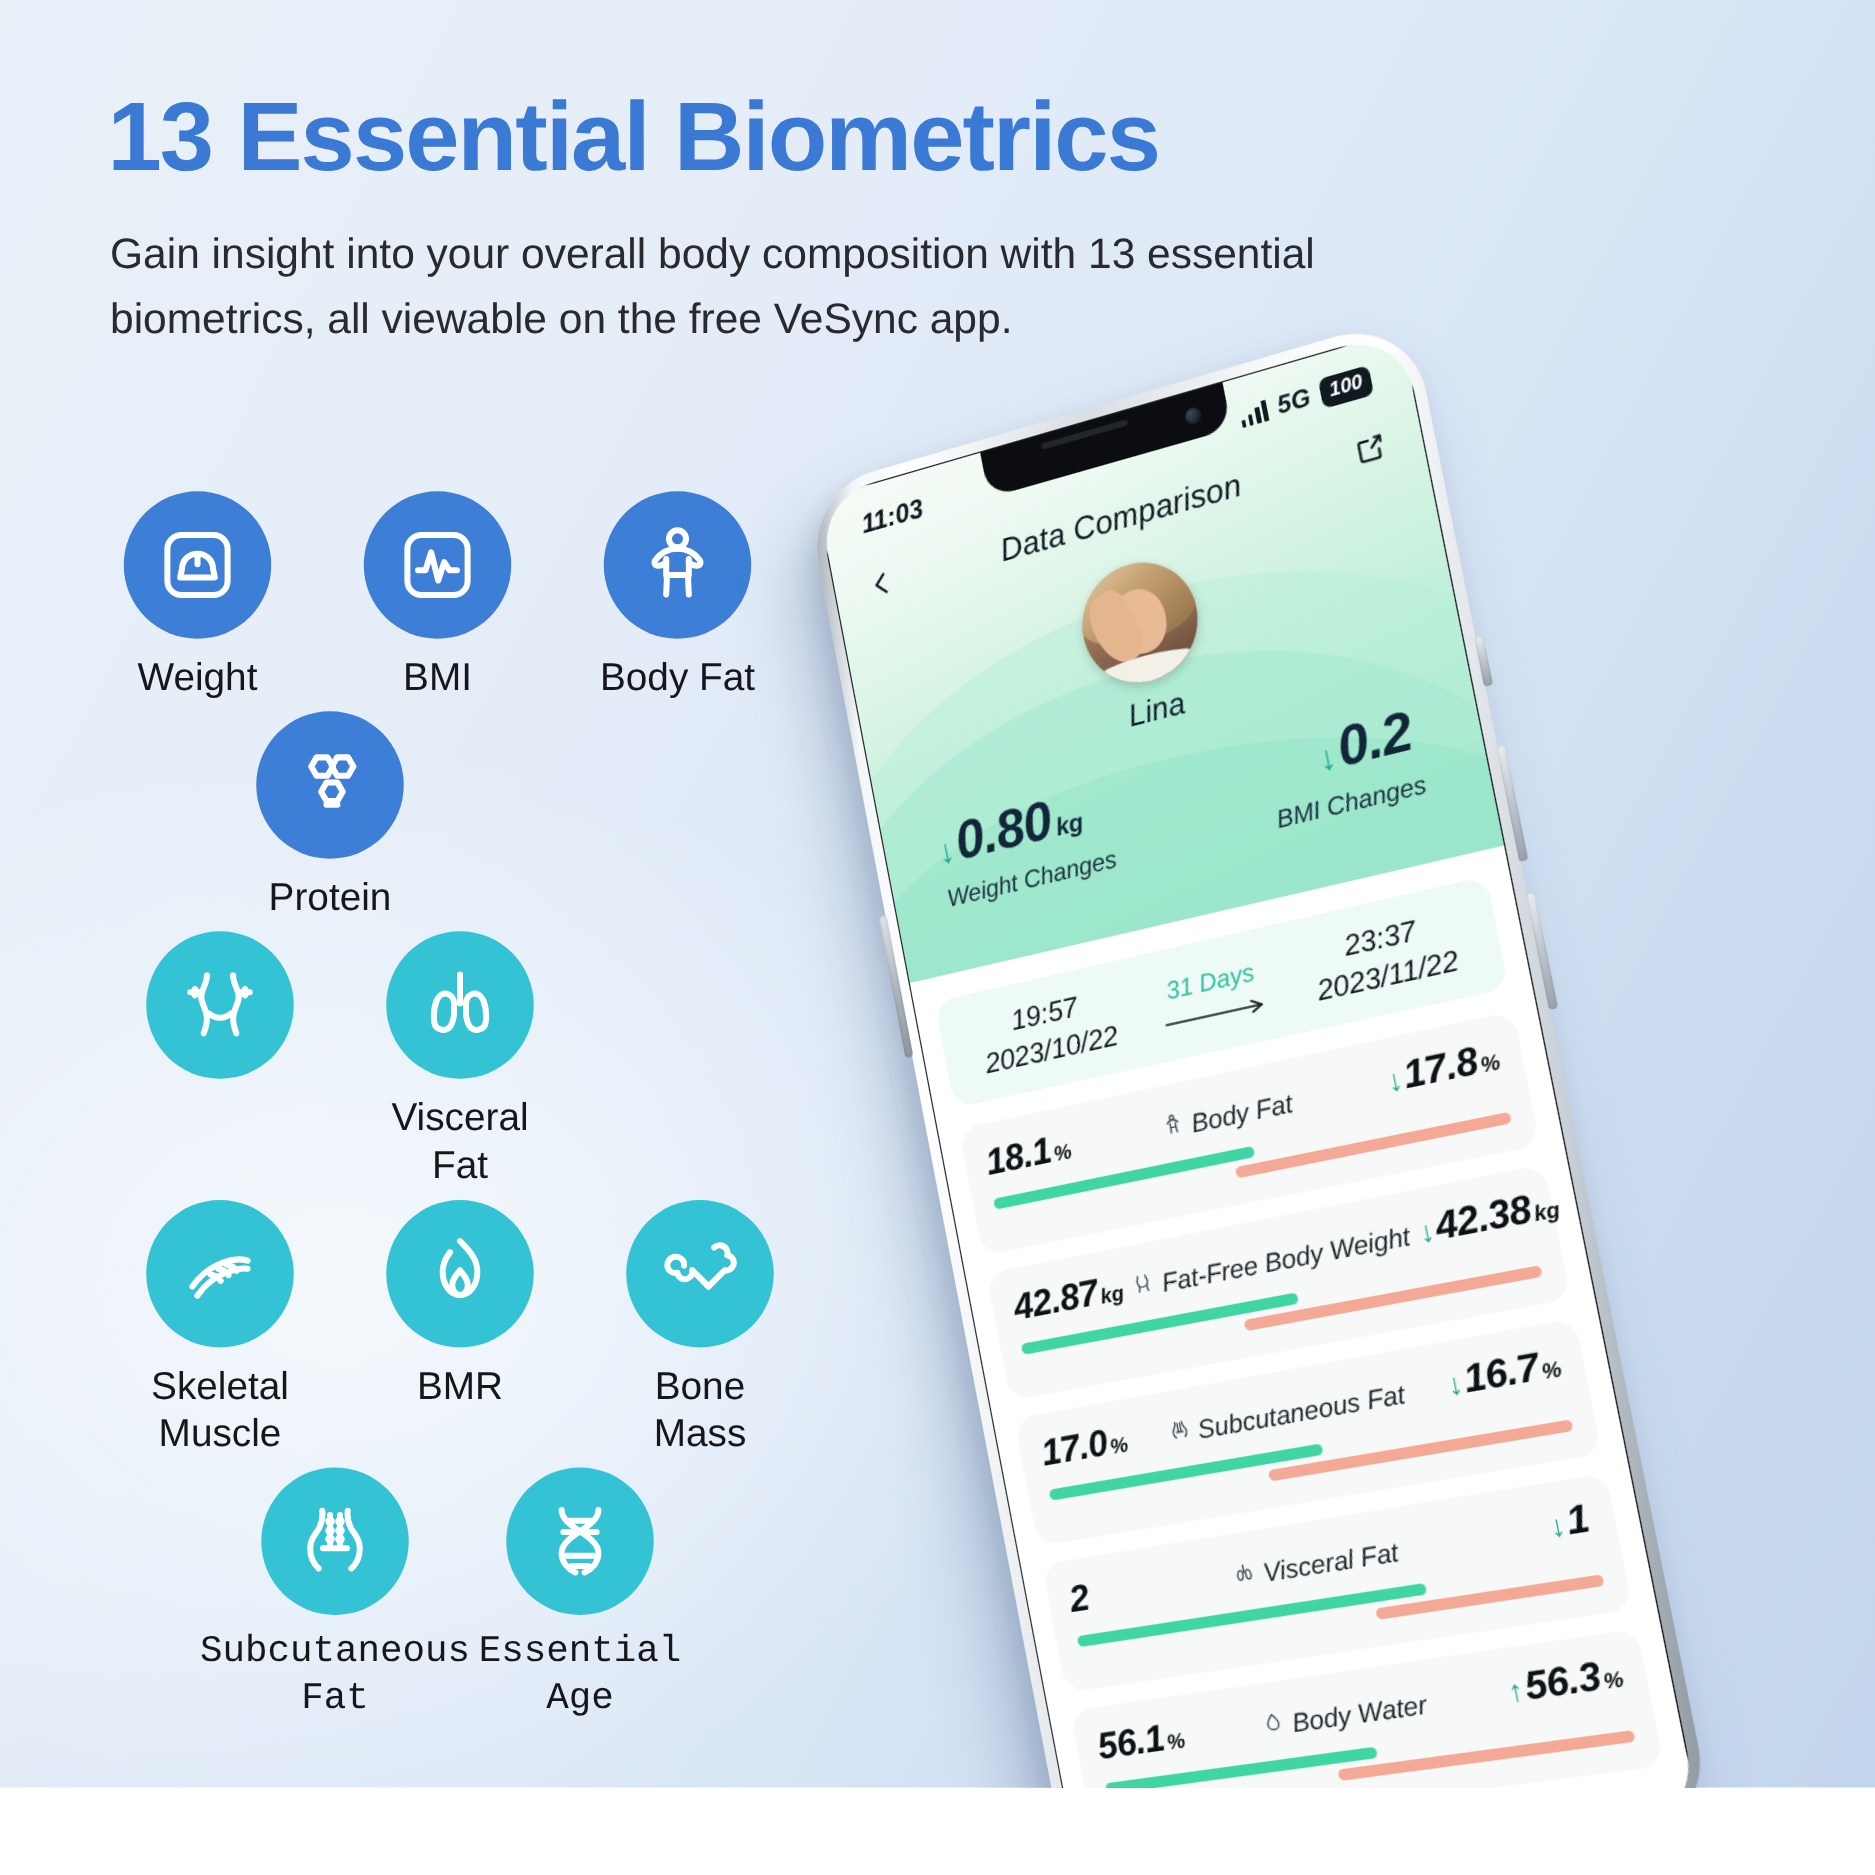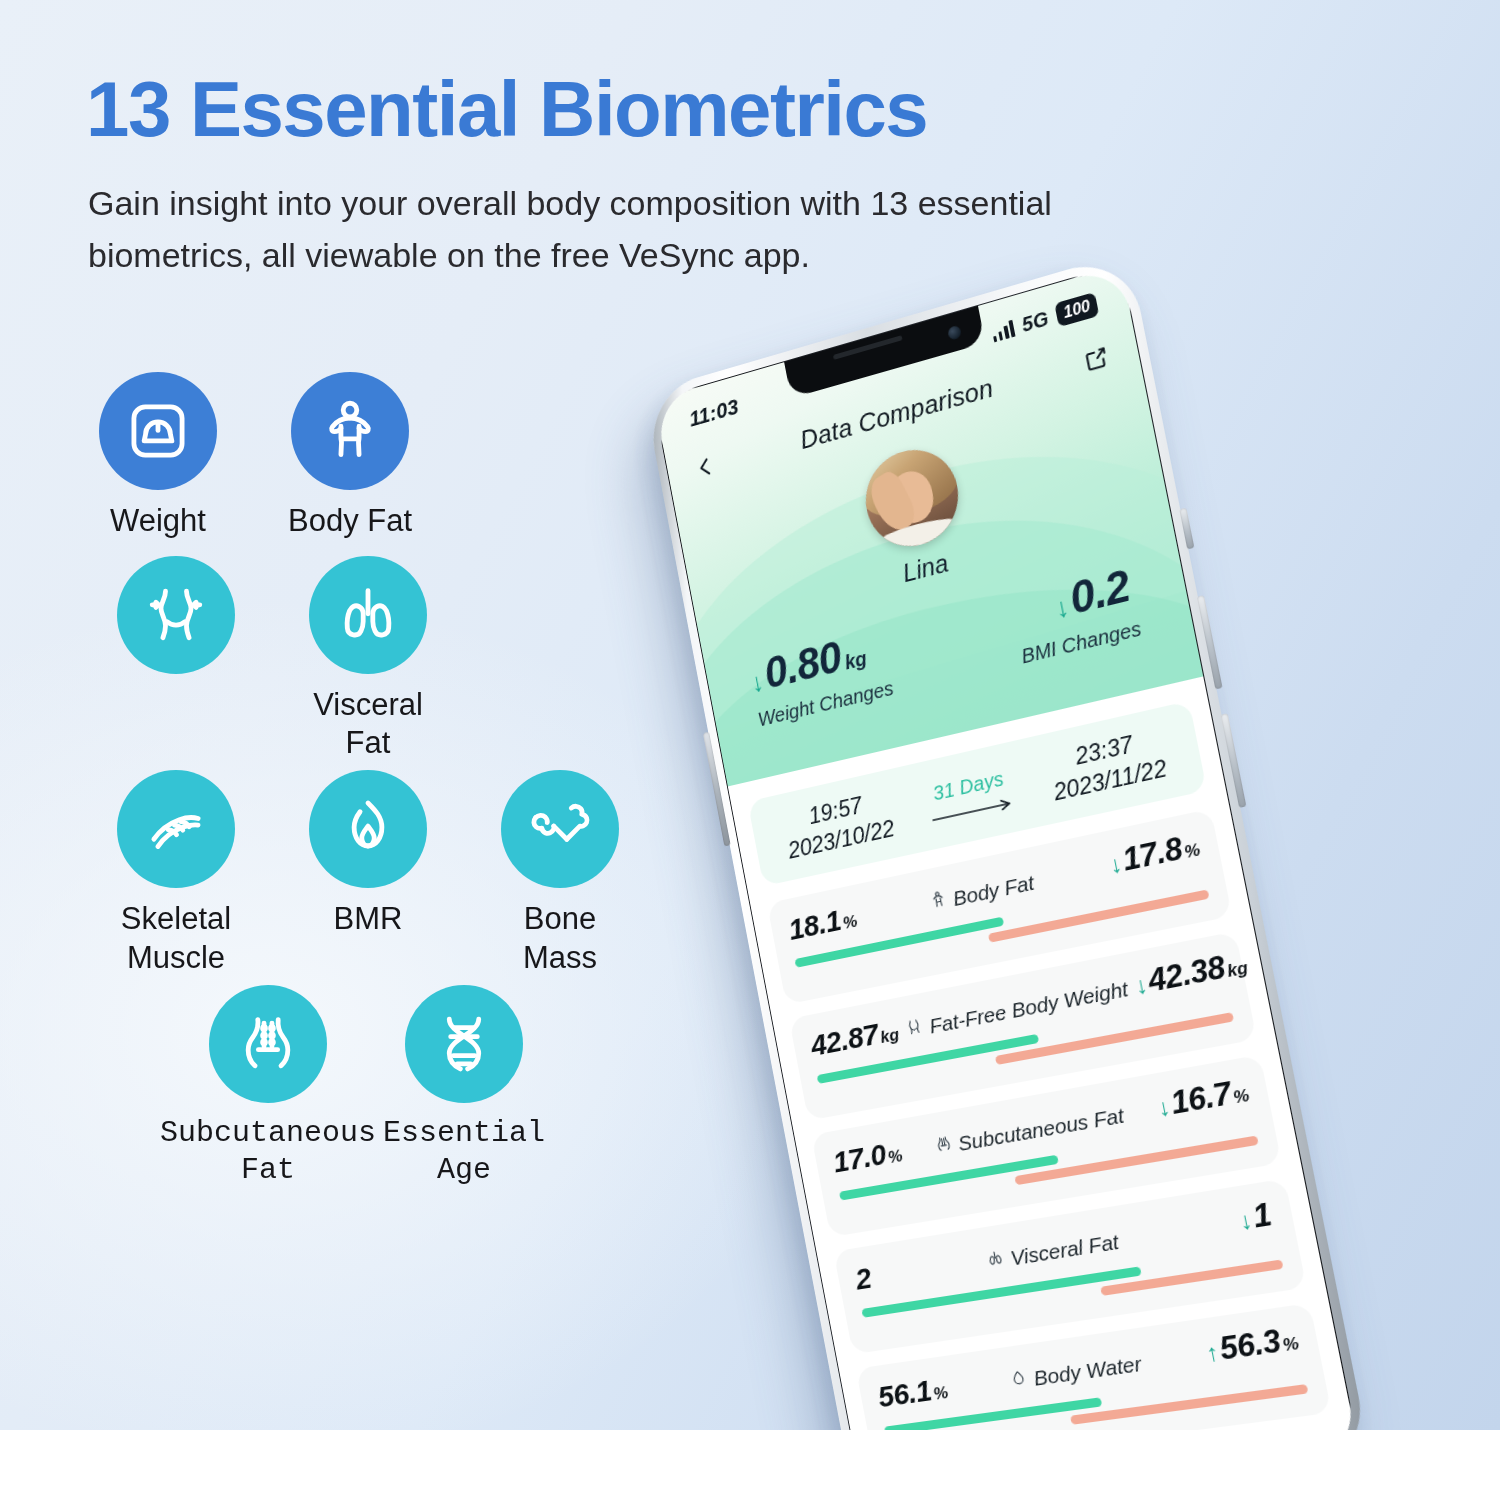--- a/index.html
+++ b/index.html
@@ -36,21 +36,21 @@
     left: 88px; top: 178px;
     width: 1075px;
     font-size: 34px;
     line-height: 1.52;
     color: #2a2a2e;
   }
 
   
   #icon-grid {
     position: absolute;
-    left: 62px; top: 372px;
+    left: 62px; top: 393px;
     width: 640px;
   }
   .icon-row {
     display: flex;
     align-items: flex-start;
     margin-bottom: 8px;
   }
   .icon-cell {
     width: 192px;
     display: flex;
@@ -387,30 +387,50 @@
               <rect x="3.5" y="3.5" width="17" height="17" rx="4"></rect>
               <path d="M7.6 13.2c0-2.6 2-4.4 4.4-4.4s4.4 1.8 4.4 4.4l.5 2.3H7.1z"></path>
               <path d="M12 9.2v2.6"></path>
             </svg>
           </div>
           <div class="icon-label">Weight</div>
         </div>
         <div class="icon-cell">
           <div class="icon-disc blue">
             <svg viewBox="0 0 24 24" fill="none" stroke="#fff" stroke-width="1.7" stroke-linecap="round" stroke-linejoin="round">
+              <rect x="3.5" y="3.5" width="17" height="17" rx="4"></rect>
+              <polyline points="6.5 13.5 8.6 13.5 10.2 8.4 12.2 16.4 13.9 11.2 15.4 13.5 17.5 13.5"></polyline>
+            </svg>
+          </div>
+          <div class="icon-label">BMI</div>
+        </div>
+        <div class="icon-cell">
+          <div class="icon-disc blue">
+            <svg viewBox="0 0 24 24" fill="none" stroke="#fff" stroke-width="1.7" stroke-linecap="round" stroke-linejoin="round">
               <circle cx="12" cy="4.6" r="2.4"></circle>
               <path d="M12 7.4c-2.9 0-5 1.5-6.2 3.1-.6.8-.2 1.7.7 1.7 1 0 1.8-.5 2.3-1.1"></path>
               <path d="M12 7.4c2.9 0 5 1.5 6.2 3.1.6.8.2 1.7-.7 1.7-1 0-1.8-.5-2.3-1.1"></path>
               <path d="M8.8 10.3v4.1c0 .6.2 1.1.2 1.7l-.2 4.2M15.2 10.3v4.1c0 .6-.2 1.1-.2 1.7l.2 4.2M8.8 14.8h6.4"></path>
             </svg>
           </div>
           <div class="icon-label">Body Fat</div>
         </div>
       </div>
       <div class="icon-row row-2">
+        <div class="icon-cell">
+          <div class="icon-disc blue">
+            <svg viewBox="0 0 24 24" fill="none" stroke="#fff" stroke-width="1.7" stroke-linecap="round" stroke-linejoin="round">
+              <path d="M8.2 4.2h3.1l1.5 2.6-1.5 2.6H8.2L6.7 6.8z"></path>
+              <path d="M14 4.2h3.1l1.5 2.6-1.5 2.6H14l-1.5-2.6z"></path>
+              <path d="M11 11.3h3.1l1.5 2.6-1.5 2.6H11l-1.5-2.6z"></path>
+              <path d="M11 17.6h3.1"></path>
+            </svg>
+          </div>
+          <div class="icon-label">Protein</div>
+        </div>
       </div>
       <div class="icon-row row-3">
         <div class="icon-cell">
           <div class="icon-disc teal">
             <svg viewBox="0 0 24 24" fill="none" stroke="#fff" stroke-width="1.7" stroke-linecap="round" stroke-linejoin="round">
               <path d="M8.3 3.6c0 2.7-1.6 3.9-1.6 6.1s1.6 3.4 1.6 6.1c0 1.7-.5 3.1-.9 4.2"></path>
               <path d="M15.7 3.6c0 2.7 1.6 3.9 1.6 6.1s-1.6 3.4-1.6 6.1c0 1.7.5 3.1.9 4.2"></path>
               <path d="M8.9 14.4c1.8 1.6 4.4 1.6 6.2 0"></path>
               <path d="M3.6 8.4h2.2M5.8 8.4l-.9-.9M5.8 8.4l-.9.9"></path>
               <path d="M20.4 8.4h-2.2M18.2 8.4l.9-.9M18.2 8.4l.9.9"></path>

